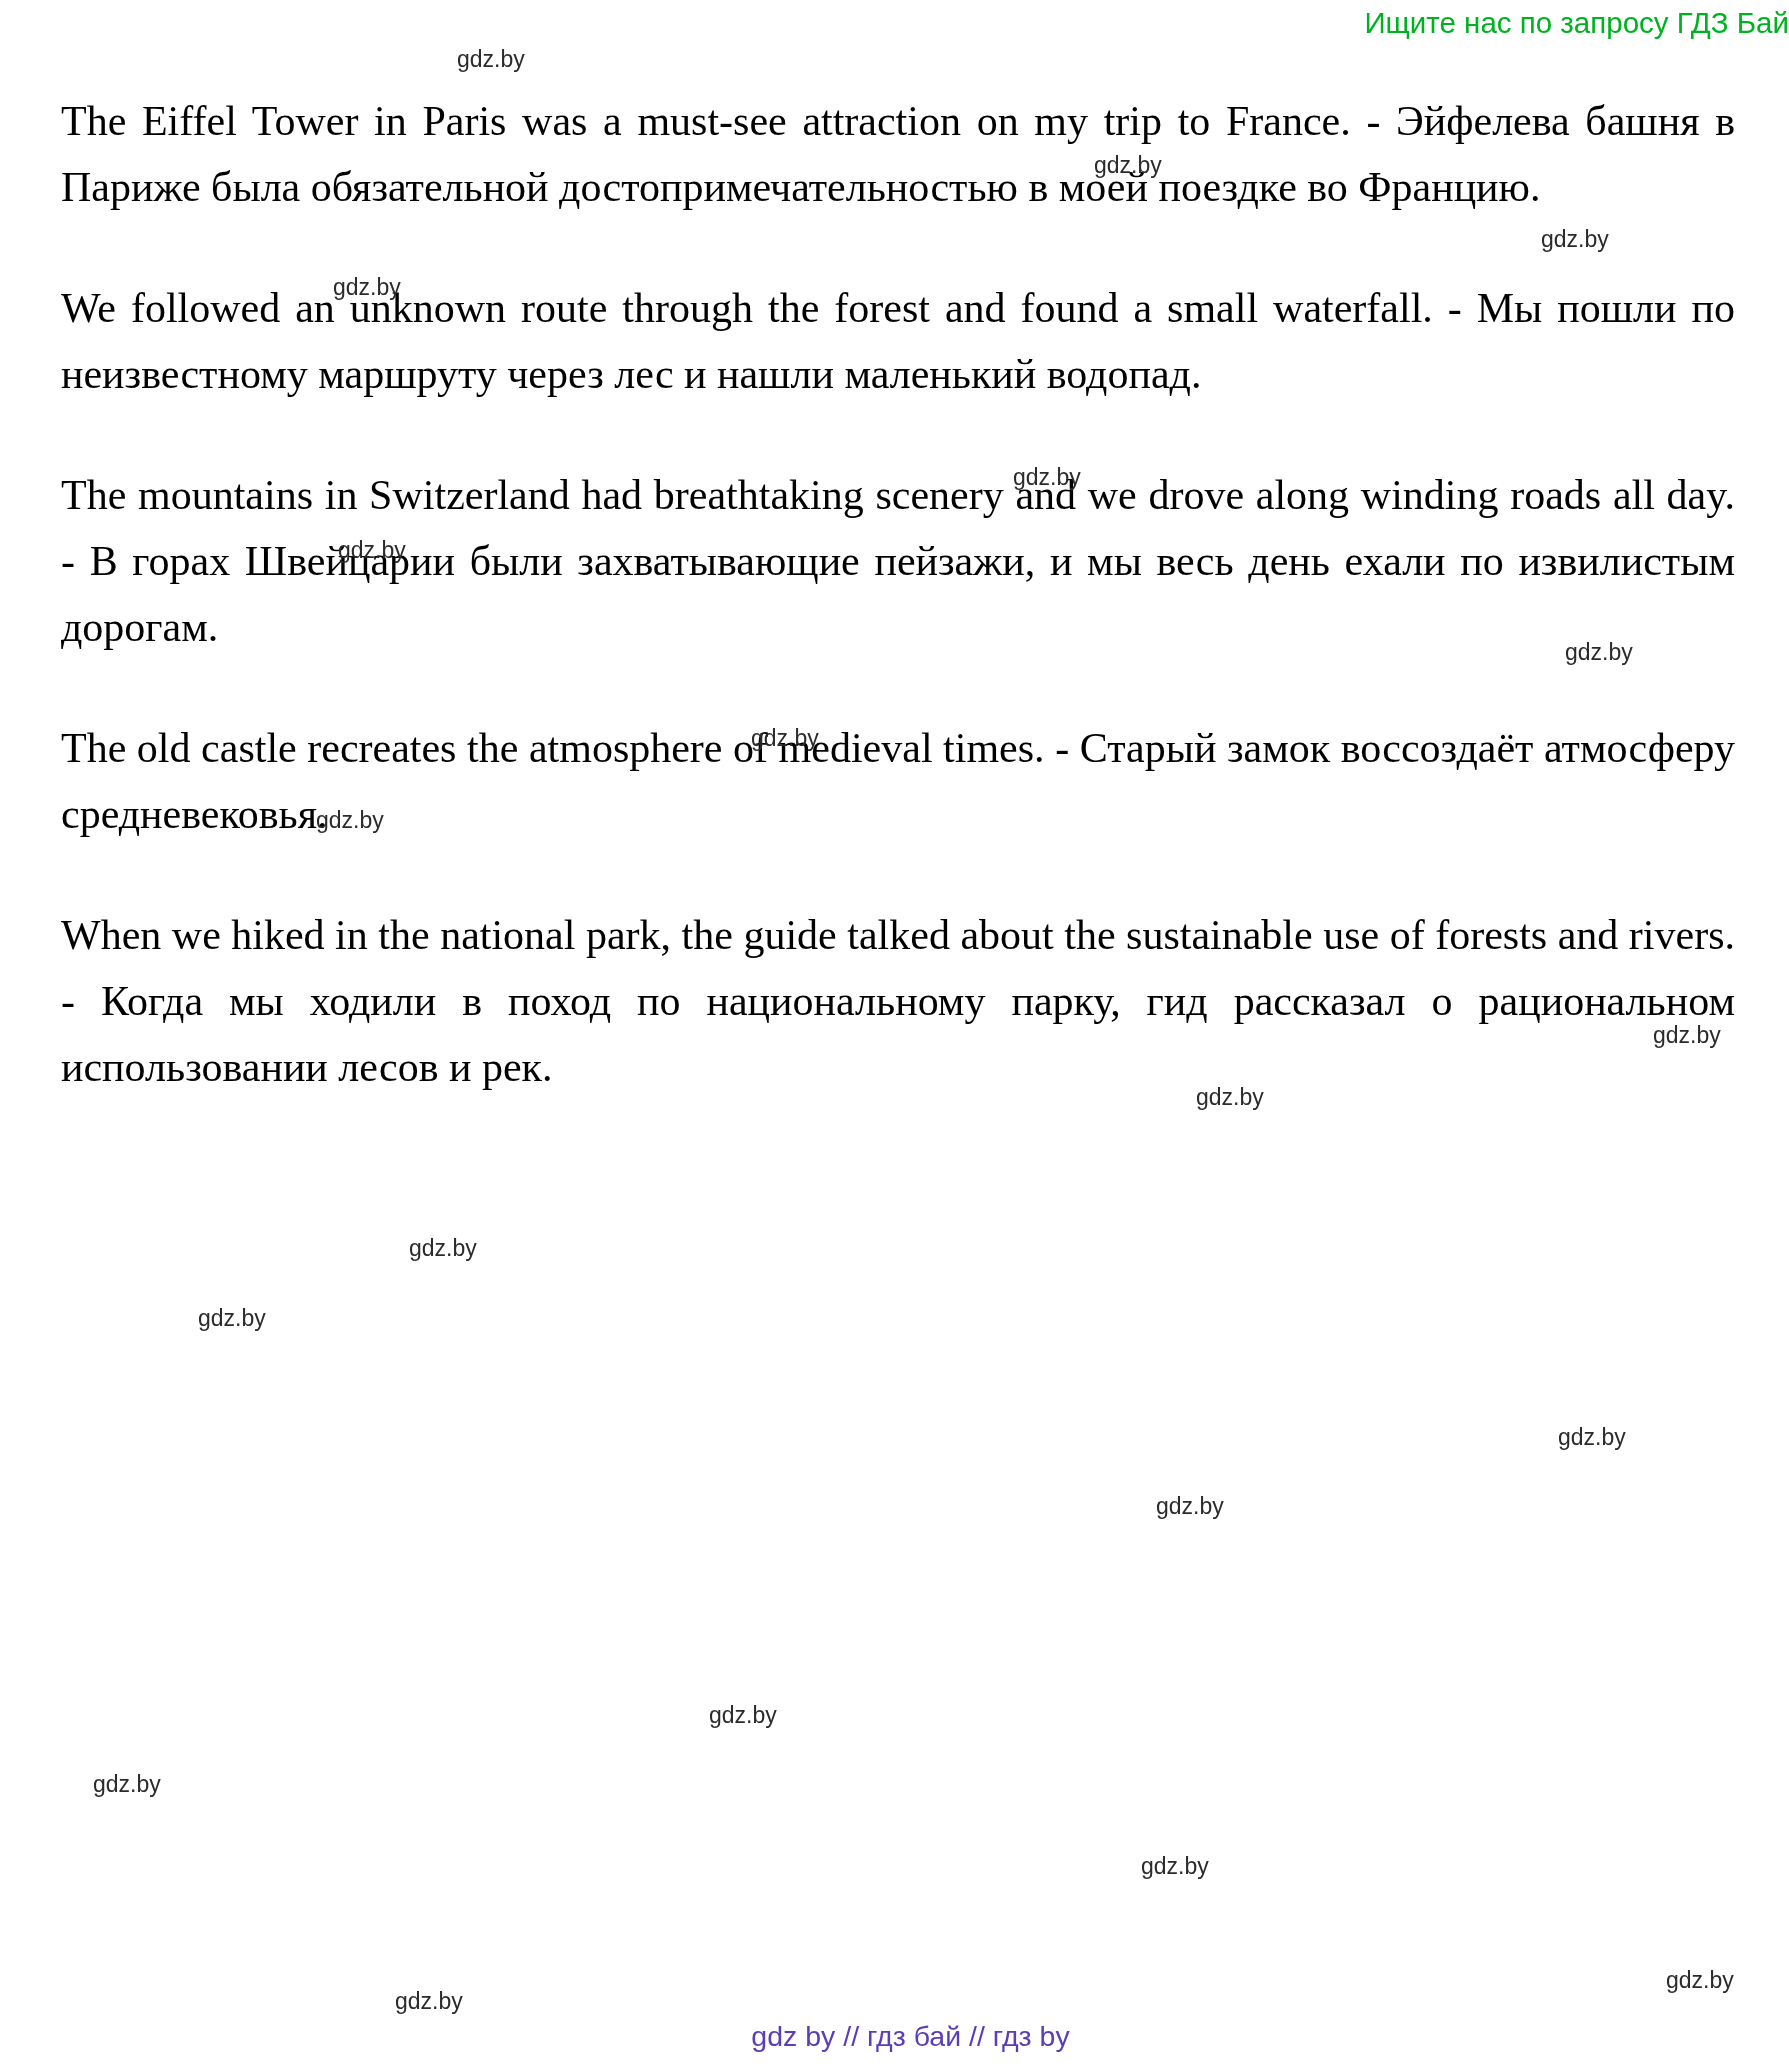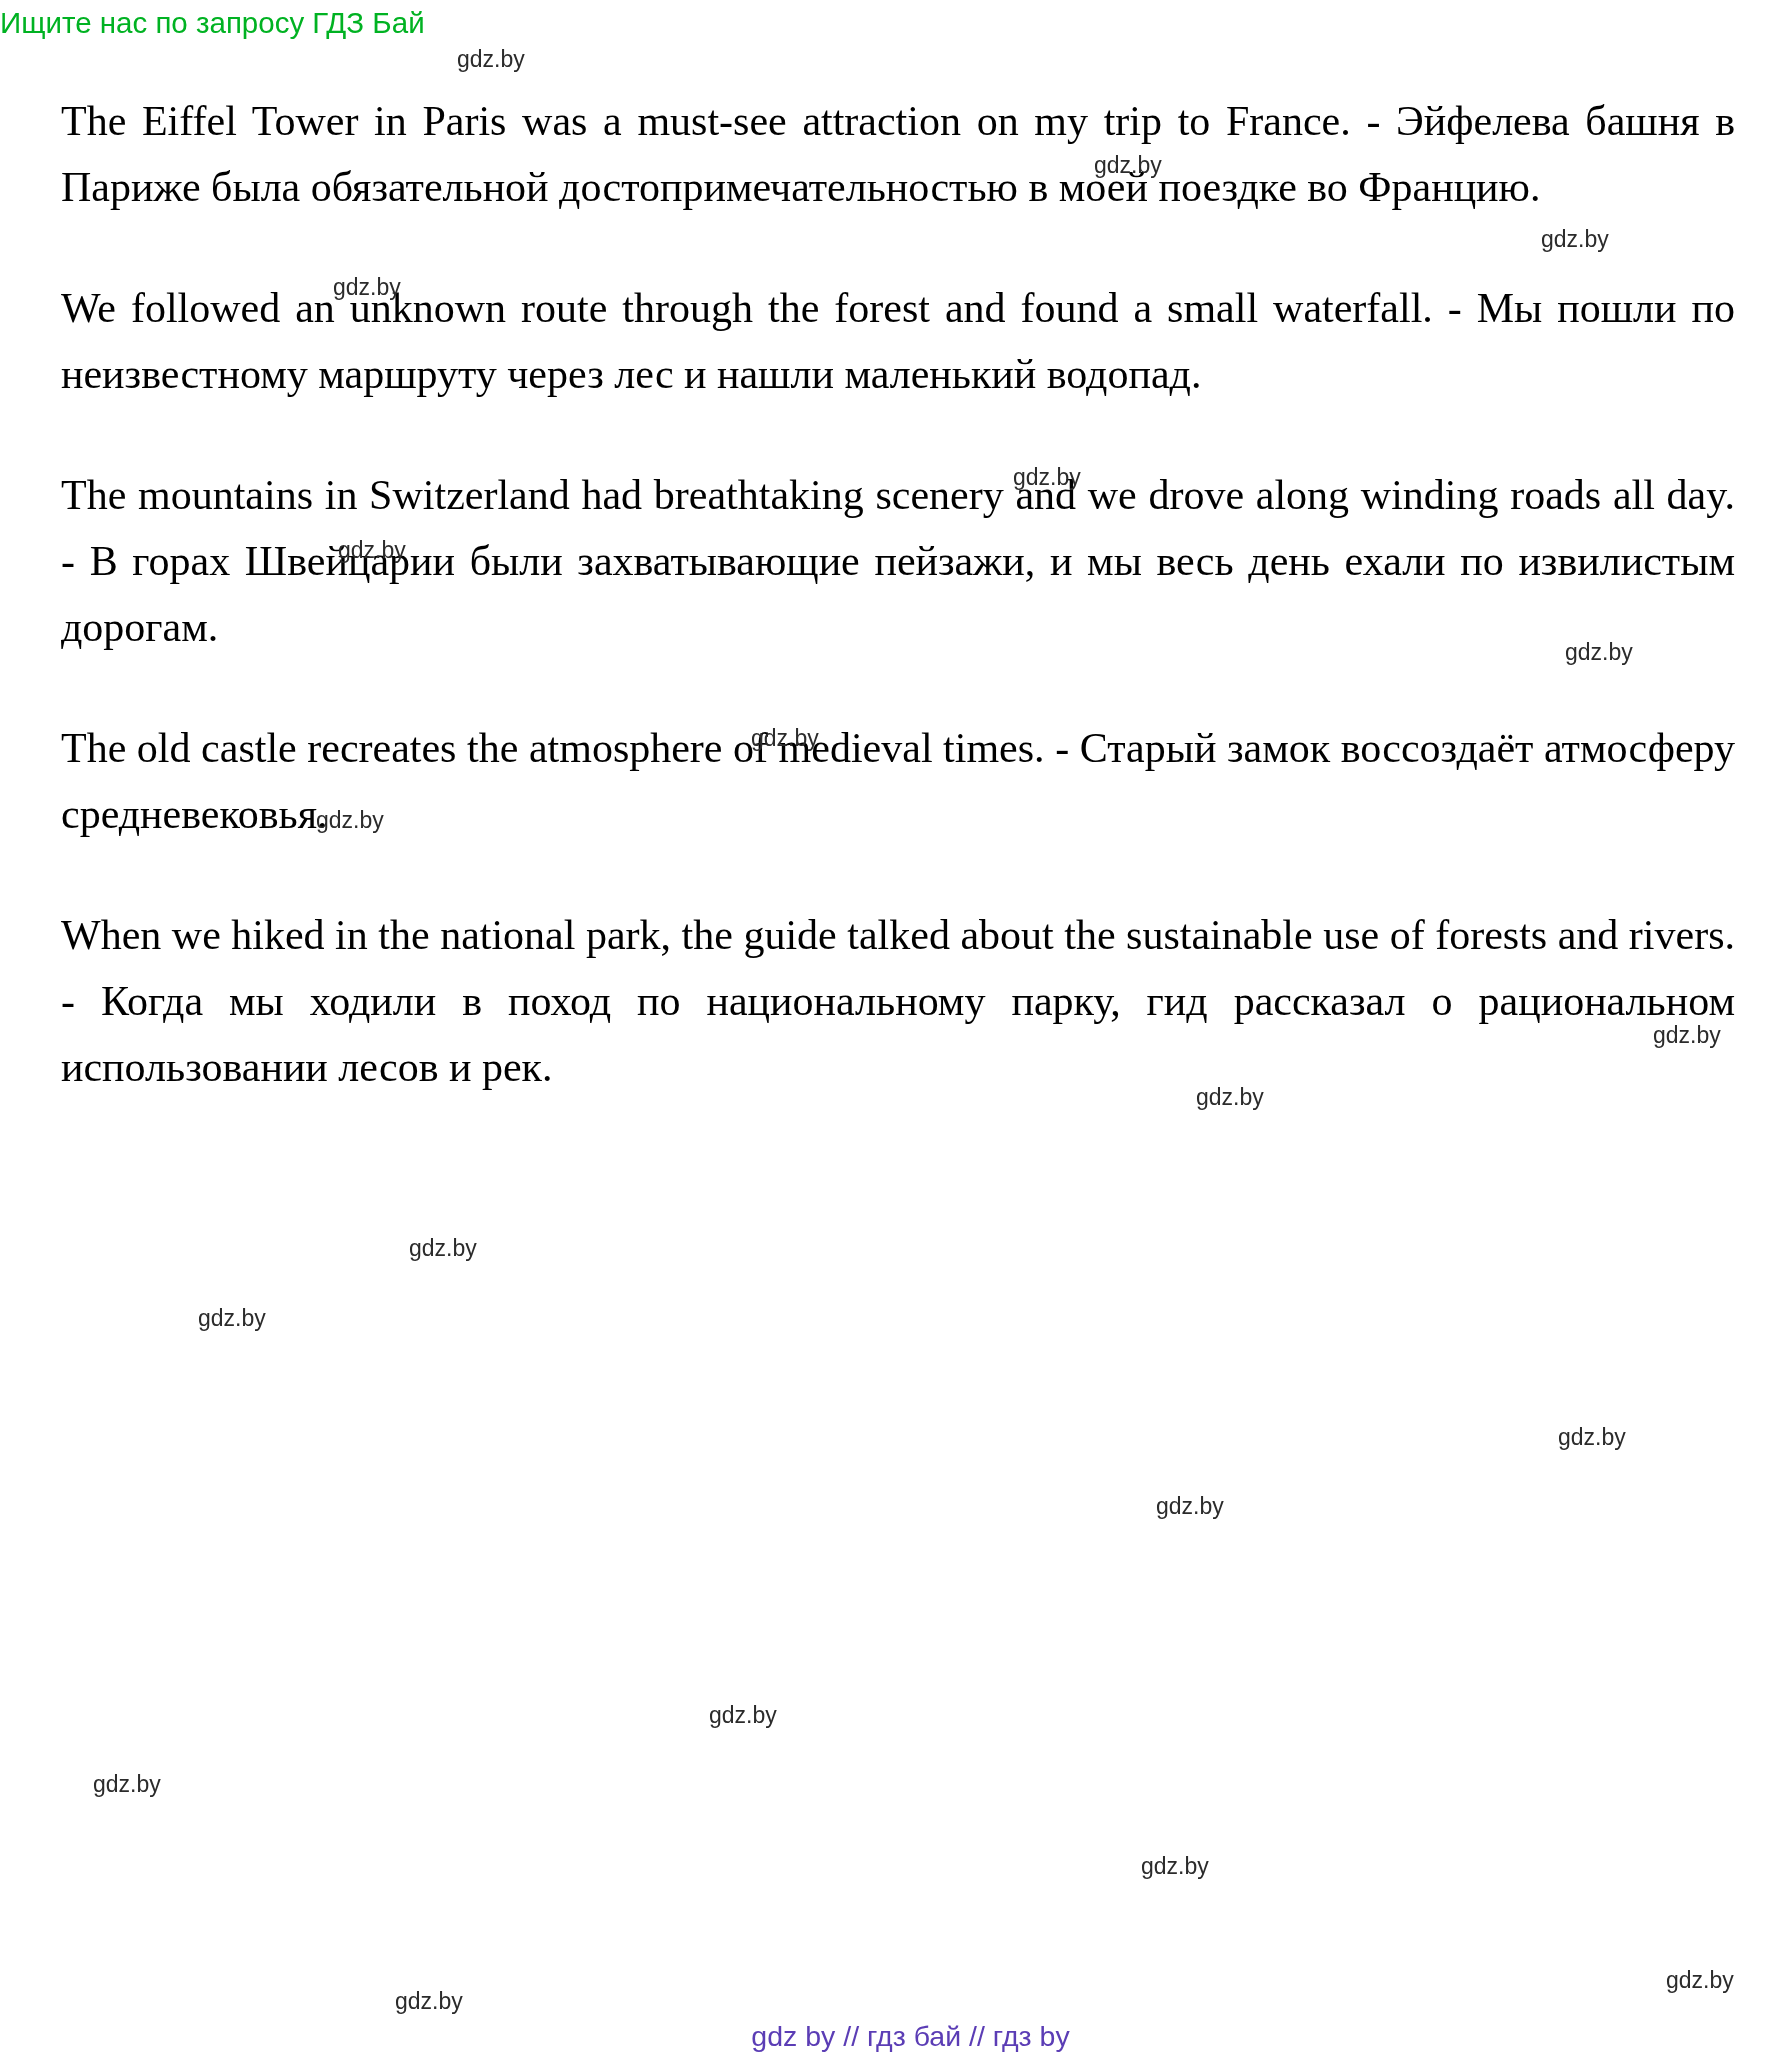--- a/index.html
+++ b/index.html
@@ -14,21 +14,21 @@
     background: #ffffff;
     overflow: hidden;
     font-family: "Liberation Serif", serif;
     color: #000000;
   }
   .promo-header {
     position: absolute;
     top: 5.7px;
     left: 0;
     width: 100%;
-    text-align: left;
+    text-align: right;
     font-family: "Liberation Sans", sans-serif;
     font-size: 29.5px;
     color: #00b222;
   }
   .content {
     position: absolute;
     left: 61px;
     top: 88px;
     width: 1674px;
   }

